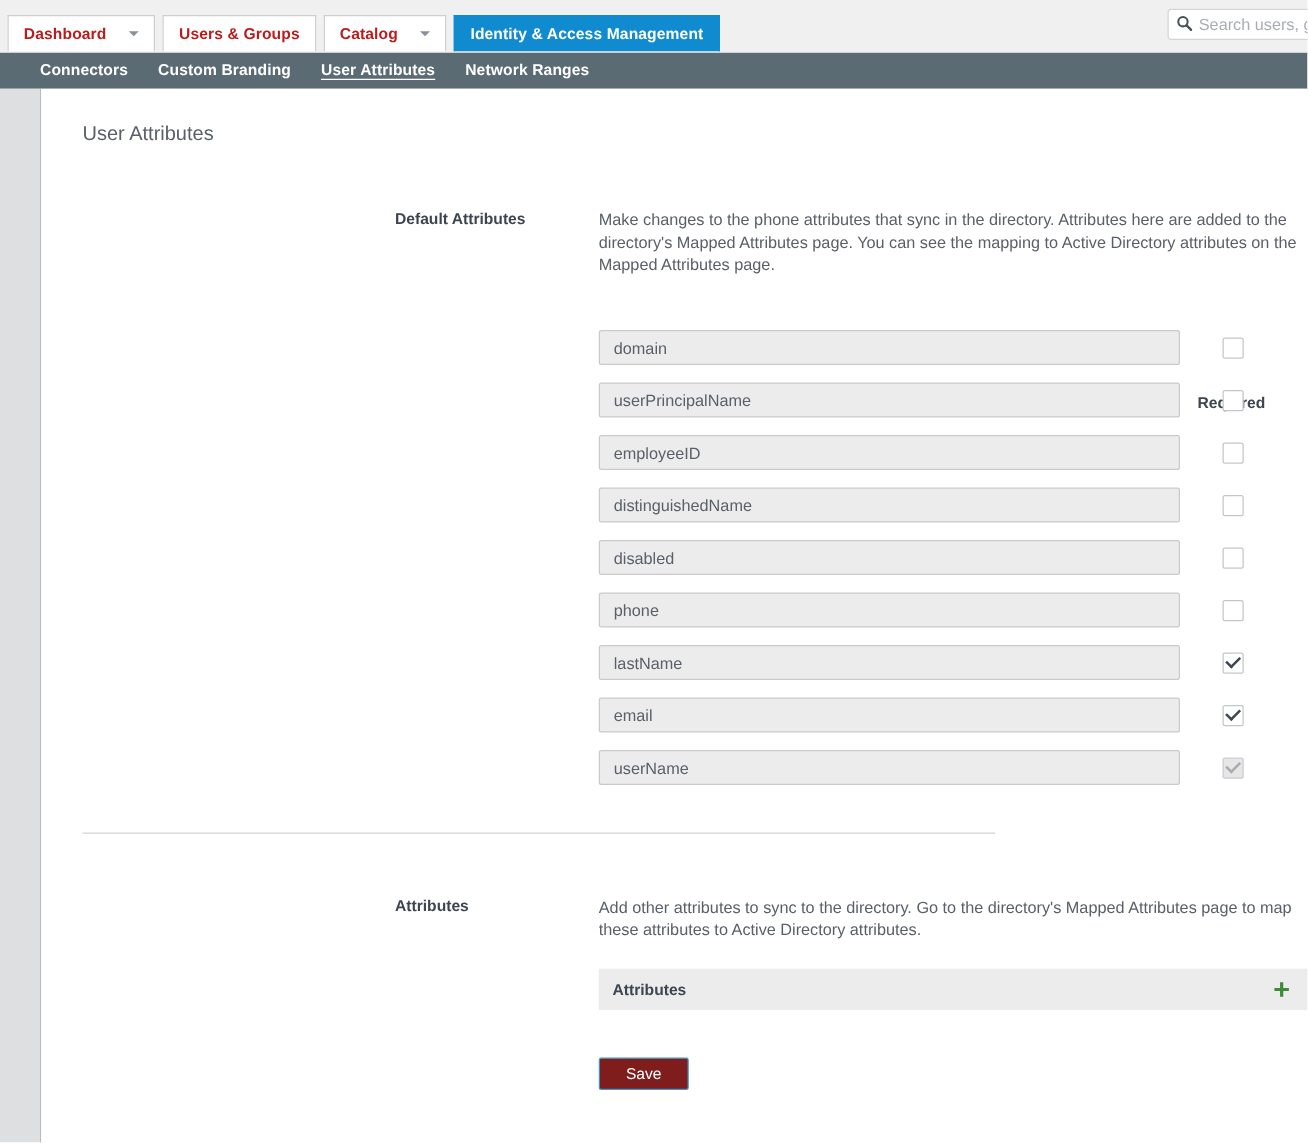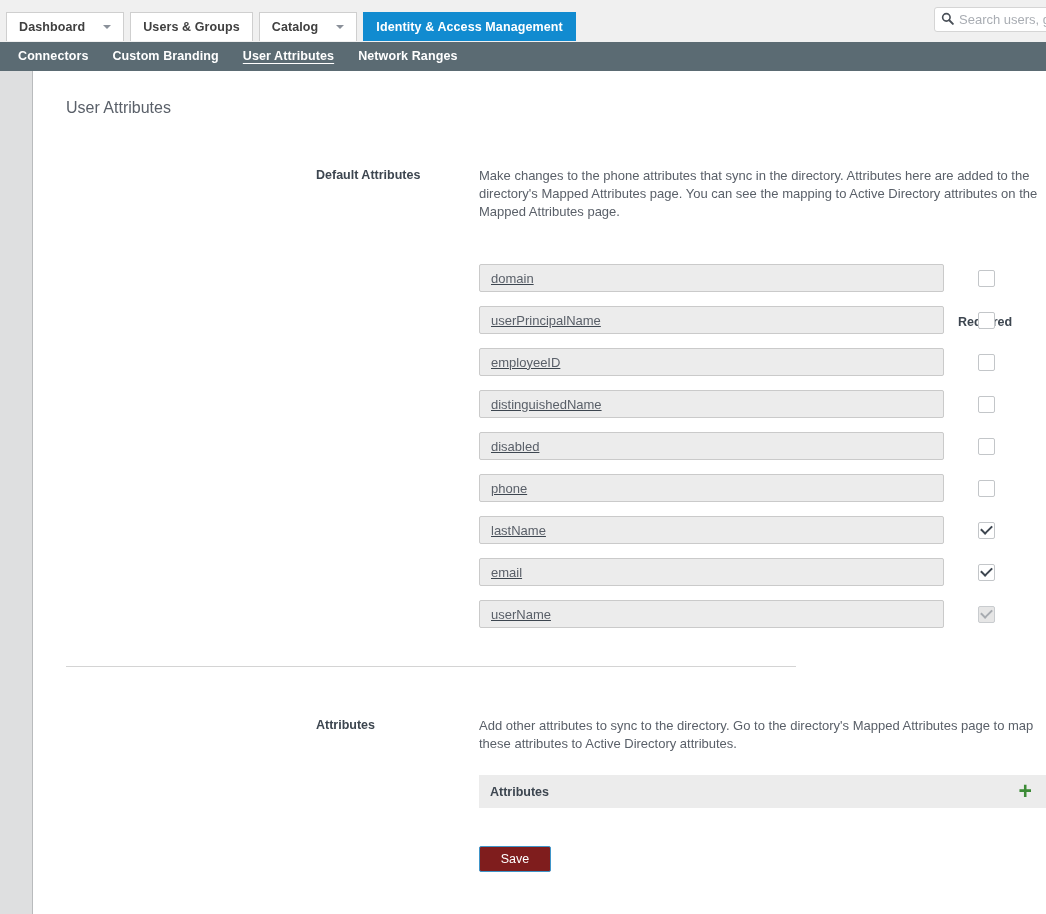--- a/index.html
+++ b/index.html
@@ -38,21 +38,21 @@
     height: 29px;
     background: #ffffff;
     border: 1px solid #cfcfcf;
     border-bottom: none;
     display: flex;
     align-items: center;
     padding: 0 12px;
     margin-right: 6px;
     font-size: 12.5px;
     font-weight: bold;
-    color: #404040;
+    color: #b91c1c;
     letter-spacing: 0.1px;
     white-space: nowrap;
     cursor: pointer;
   }
 
   .tab .caret {
     margin-left: 18px;
     width: 0; height: 0;
     border-left: 4px solid transparent;
     border-right: 4px solid transparent;
@@ -96,21 +96,21 @@
     width: 100%;
   }
   .search-box input::placeholder { color: #a9adb3; }
 
   
   .subnav {
     height: 29px;
     background: #5b6b73;
     display: flex;
     align-items: center;
-    padding-left: 6px;
+    padding-left: 20px;
     width: 1046px;
   }
 
   .subnav-item {
     color: #ffffff;
     font-size: 12.5px;
     font-weight: bold;
     padding: 0 12px;
     line-height: 29px;
     height: 29px;
@@ -192,21 +192,20 @@
   }
 
   
   .attr-rows { margin-top: 43px; }
 
   .attr-row {
     display: flex;
     align-items: center;
     margin-bottom: 14px;
     height: 28px;
-    text-decoration: underline;
   }
 
   .attr-input {
     width: 465px;
     height: 28px;
     background: #ececec;
     border: 1px solid #cacaca;
     border-radius: 2px;
     font-family: "Liberation Sans", sans-serif;
     font-size: 13px;

